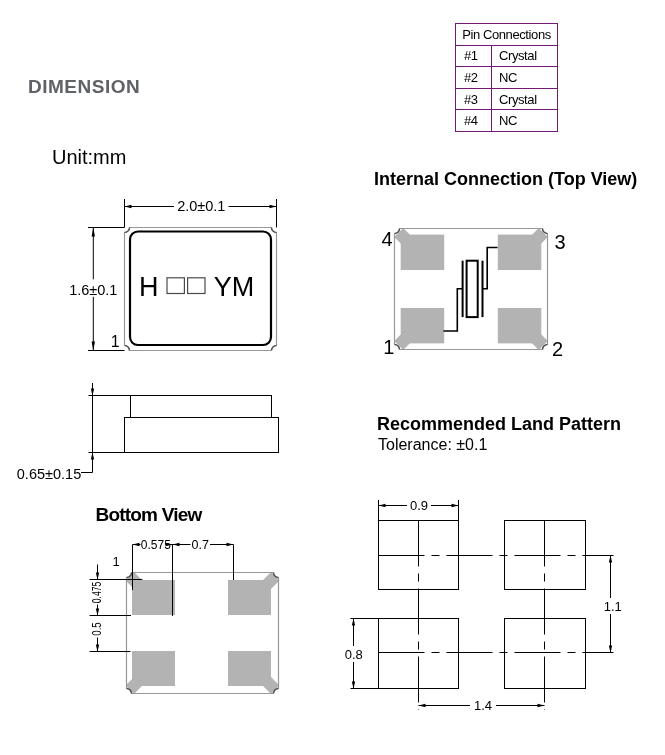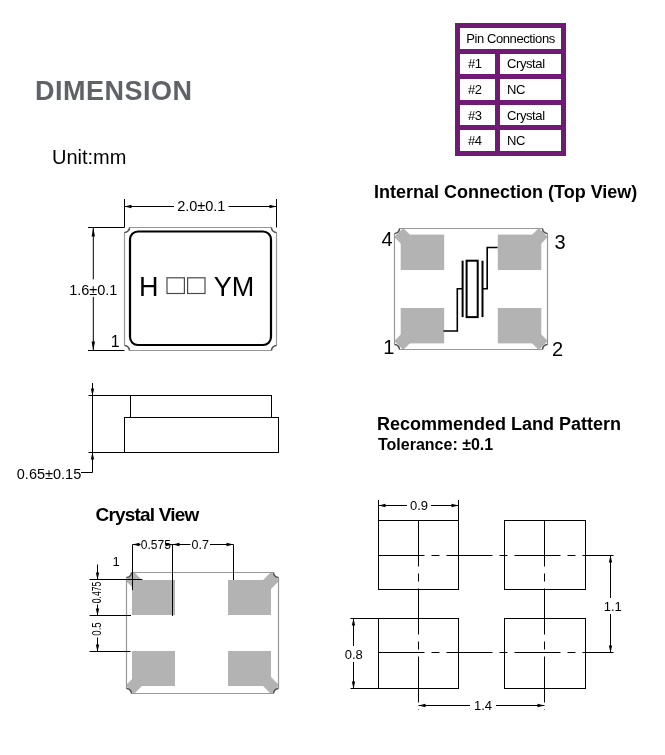--- a/index.html
+++ b/index.html
@@ -1,27 +1,27 @@
 <!DOCTYPE html>
 <html><head>
 <meta charset="utf-8">
 <style>
   html,body{margin:0;padding:0;background:#ffffff;}
   #page{position:relative;width:665px;height:755px;background:#ffffff;
         font-family:"Liberation Sans",sans-serif;overflow:hidden;}
   .abs{position:absolute;}
   svg text{font-family:"Liberation Sans",sans-serif;fill:#000;}
   table.pin{border-collapse:collapse;font-size:13px;color:#000;letter-spacing:-0.4px;}
-  table.pin td{border:5px solid #701a75;padding:0;}
+  table.pin td{border:1px solid #701a75;padding:0;}
 </style>
 </head>
 <body>
 <div id="page">
 
-<div class="abs" style="left:35px;top:76px;font-size:27px;font-weight:bold;color:#5f6266;letter-spacing:0.5px;">DIMENSION</div>
+<div class="abs" style="left:28px;top:76px;font-size:19px;font-weight:bold;color:#5f6266;letter-spacing:0.5px;">DIMENSION</div>
 
 <div class="abs" style="left:52px;top:146px;font-size:20px;color:#000;">Unit:mm</div>
 
 <table class="pin abs" style="left:455px;top:23px;">
   <tbody>
         <tr>
           <td colspan="2" style="width:101px;height:20.6px;text-align:center;">Pin Connections</td>
         </tr>
   <tr>
           <td style="width:27px;height:20.6px;padding-left:8px;">#1</td>
@@ -35,27 +35,27 @@
           <td style="height:20.6px;padding-left:8px;">#3</td>
           <td style="padding-left:7px;">Crystal</td>
         </tr>
   <tr>
           <td style="height:20.6px;padding-left:8px;">#4</td>
           <td style="padding-left:7px;">NC</td>
         </tr>
 </tbody>
     </table>
 
-<div class="abs" style="left:374px;top:169px;font-size:18px;font-weight:bold;color:#000;margin-top:13px;">Internal Connection (Top View)</div>
-
-<div class="abs" style="left:95.5px;top:504px;font-size:19px;font-weight:bold;letter-spacing:-0.8px;color:#000;">Crystal View</div>
+<div class="abs" style="left:374px;top:169px;font-size:18px;font-weight:bold;color:#000;">Internal Connection (Top View)</div>
+
+<div class="abs" style="left:95.5px;top:504px;font-size:19px;font-weight:bold;letter-spacing:-0.8px;color:#000;">Bottom View</div>
 
 <div class="abs" style="left:377px;top:414px;font-size:18px;font-weight:bold;color:#000;text-align:right;">Recommended Land Pattern</div>
 
-<div class="abs" style="left:378px;top:436px;font-size:16px;font-weight:bold;color:#000;">Tolerance: ±0.1</div>
+<div class="abs" style="left:378px;top:436px;font-size:16px;font-weight:normal;color:#000;">Tolerance: ±0.1</div>
 
 <svg class="abs" style="left:0;top:0;" width="665" height="755" viewBox="0 0 665 755">
 
 <g id="topview">
 
   <g stroke="#000" stroke-width="1" fill="none">
     <line x1="124.5" y1="199" x2="124.5" y2="227.5"></line>
     <line x1="276.5" y1="199" x2="276.5" y2="227.5"></line>
     <line x1="125" y1="206.5" x2="174" y2="206.5"></line>
     <line x1="228.5" y1="206.5" x2="276" y2="206.5"></line>

